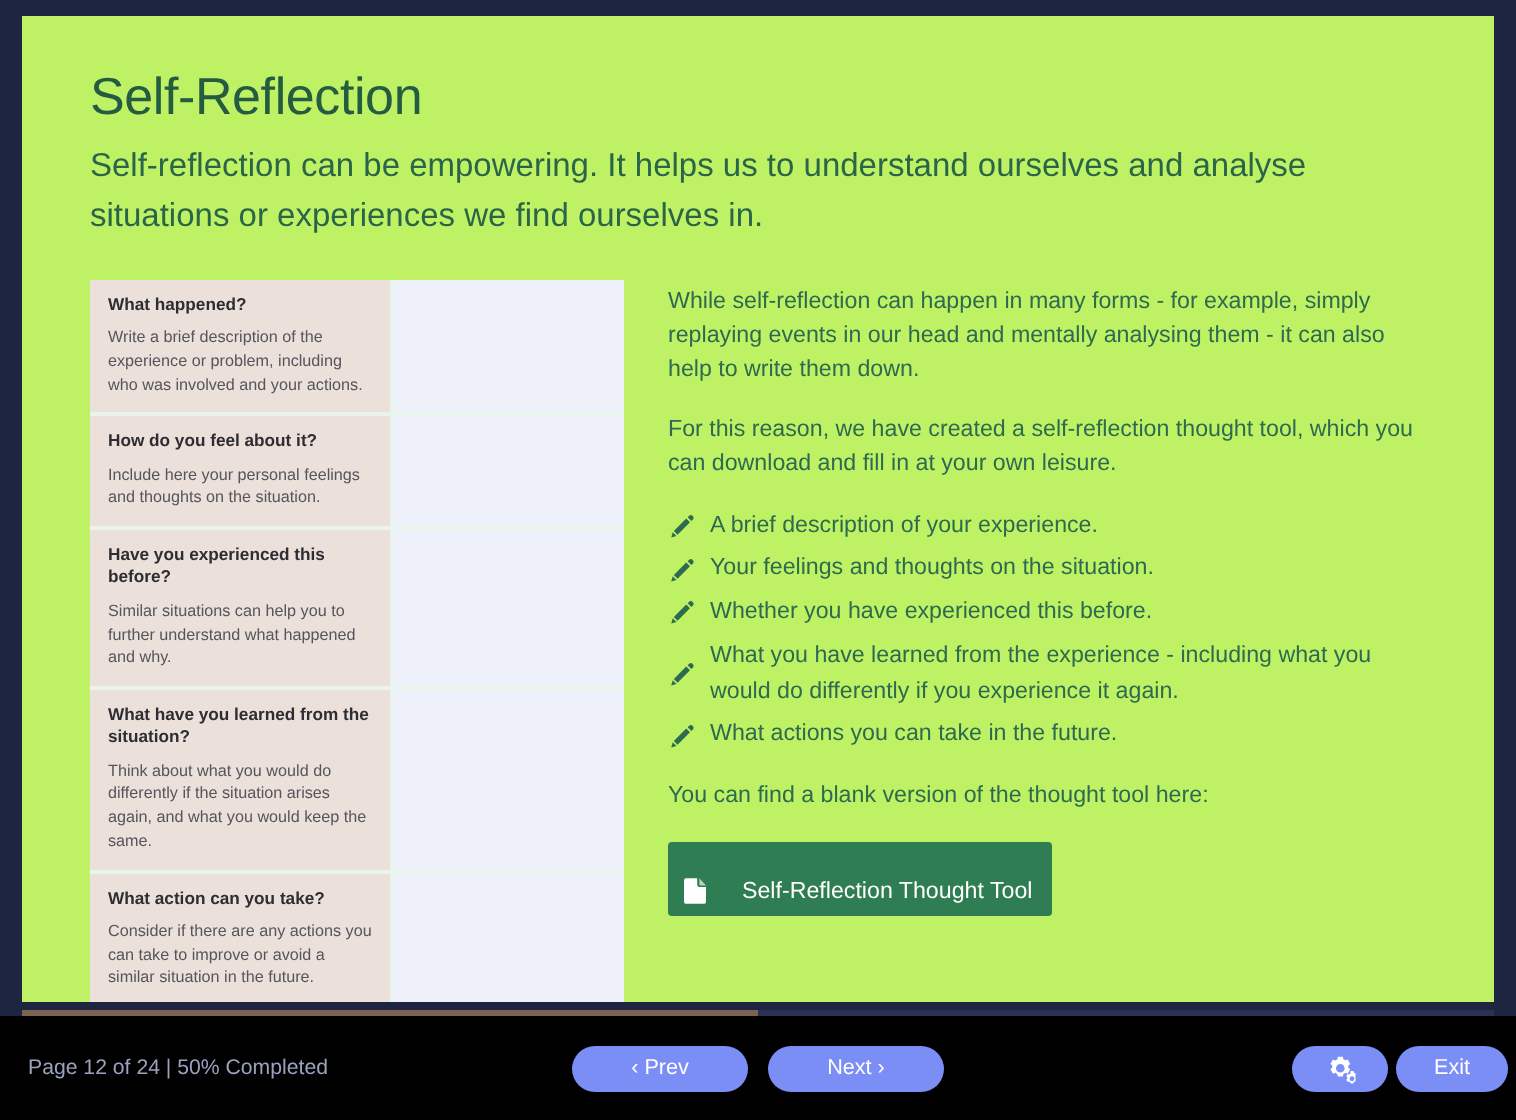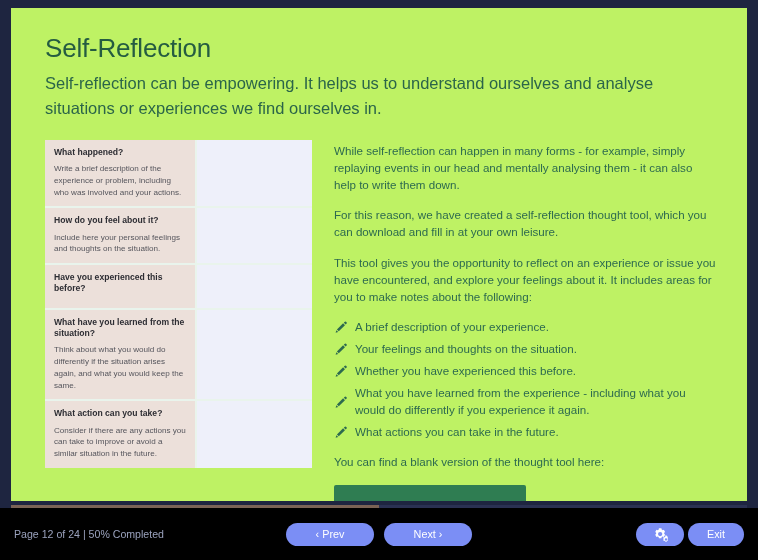--- a/index.html
+++ b/index.html
@@ -224,21 +224,21 @@
     height: 23px;
     cursor: pointer;
     display: flex;
     align-items: center;
     justify-content: center;
     gap: 4px;
   }
 
   #right-controls {
     position: absolute;
-    right: 14px;
+    right: 4px;
     display: flex;
     align-items: center;
     gap: 4px;
   }
 
   #settings-button {
     background: #7b8ef5;
     border: none;
     border-radius: 13px;
     width: 48px;
@@ -289,20 +289,21 @@
             <div class="ws-prompt">
               <div class="ws-q">How do you feel about it?</div>
               <div class="ws-d">Include here your personal feelings and thoughts on the situation.</div>
             </div>
             <div class="ws-answer"></div>
           </div>
 
           <div class="ws-row">
             <div class="ws-prompt">
               <div class="ws-q">Have you experienced this before?</div>
+              <div class="ws-d">Similar situations can help you to further understand what happened and why.</div>
             </div>
             <div class="ws-answer"></div>
           </div>
 
           <div class="ws-row">
             <div class="ws-prompt">
               <div class="ws-q">What have you learned from the situation?</div>
               <div class="ws-d">Think about what you would do differently if the situation arises again, and what you would keep the same.</div>
             </div>
             <div class="ws-answer"></div>
@@ -315,21 +316,20 @@
             </div>
             <div class="ws-answer"></div>
           </div>
 
         </div>
 
         <div id="right-col">
 
           <p class="para">While self-reflection can happen in many forms - for example, simply replaying events in our head and mentally analysing them - it can also help to write them down.</p>
           <p class="para">For this reason, we have created a self-reflection thought tool, which you can download and fill in at your own leisure.</p>
-          <p class="para">This tool gives you the opportunity to reflect on an experience or issue you have encountered, and explore your feelings about it. It includes areas for you to make notes about the following:</p>
 
           <ul id="bullets">
             <li>
               <span class="pencil-icon">
                 <svg viewBox="0 0 16 16" width="13" height="13" fill="#2d6a4f">
                   <path d="M12.9 1.2a1.6 1.6 0 0 1 2.3 2.3l-.8.8-2.3-2.3.8-.8zM11.2 2.8l2.3 2.3-7.6 7.6-2.3-2.3 7.6-7.6zM2.9 11.3l2.3 2.3-3.2.9.9-3.2z"></path>
                 </svg>
               </span>
               <span class="bullet-text">A brief description of your experience.</span>
             </li>

